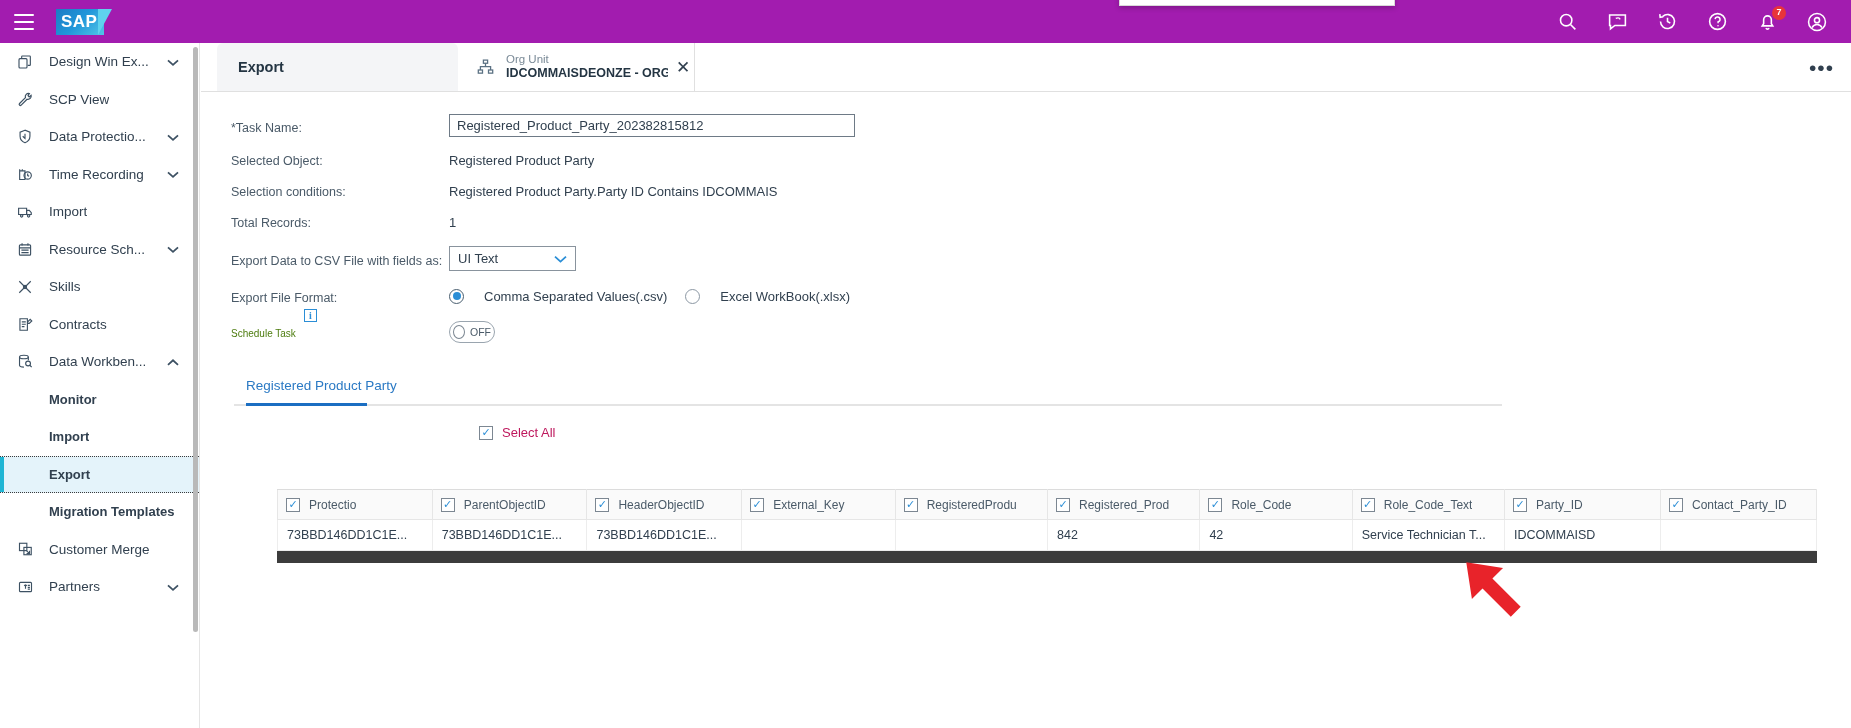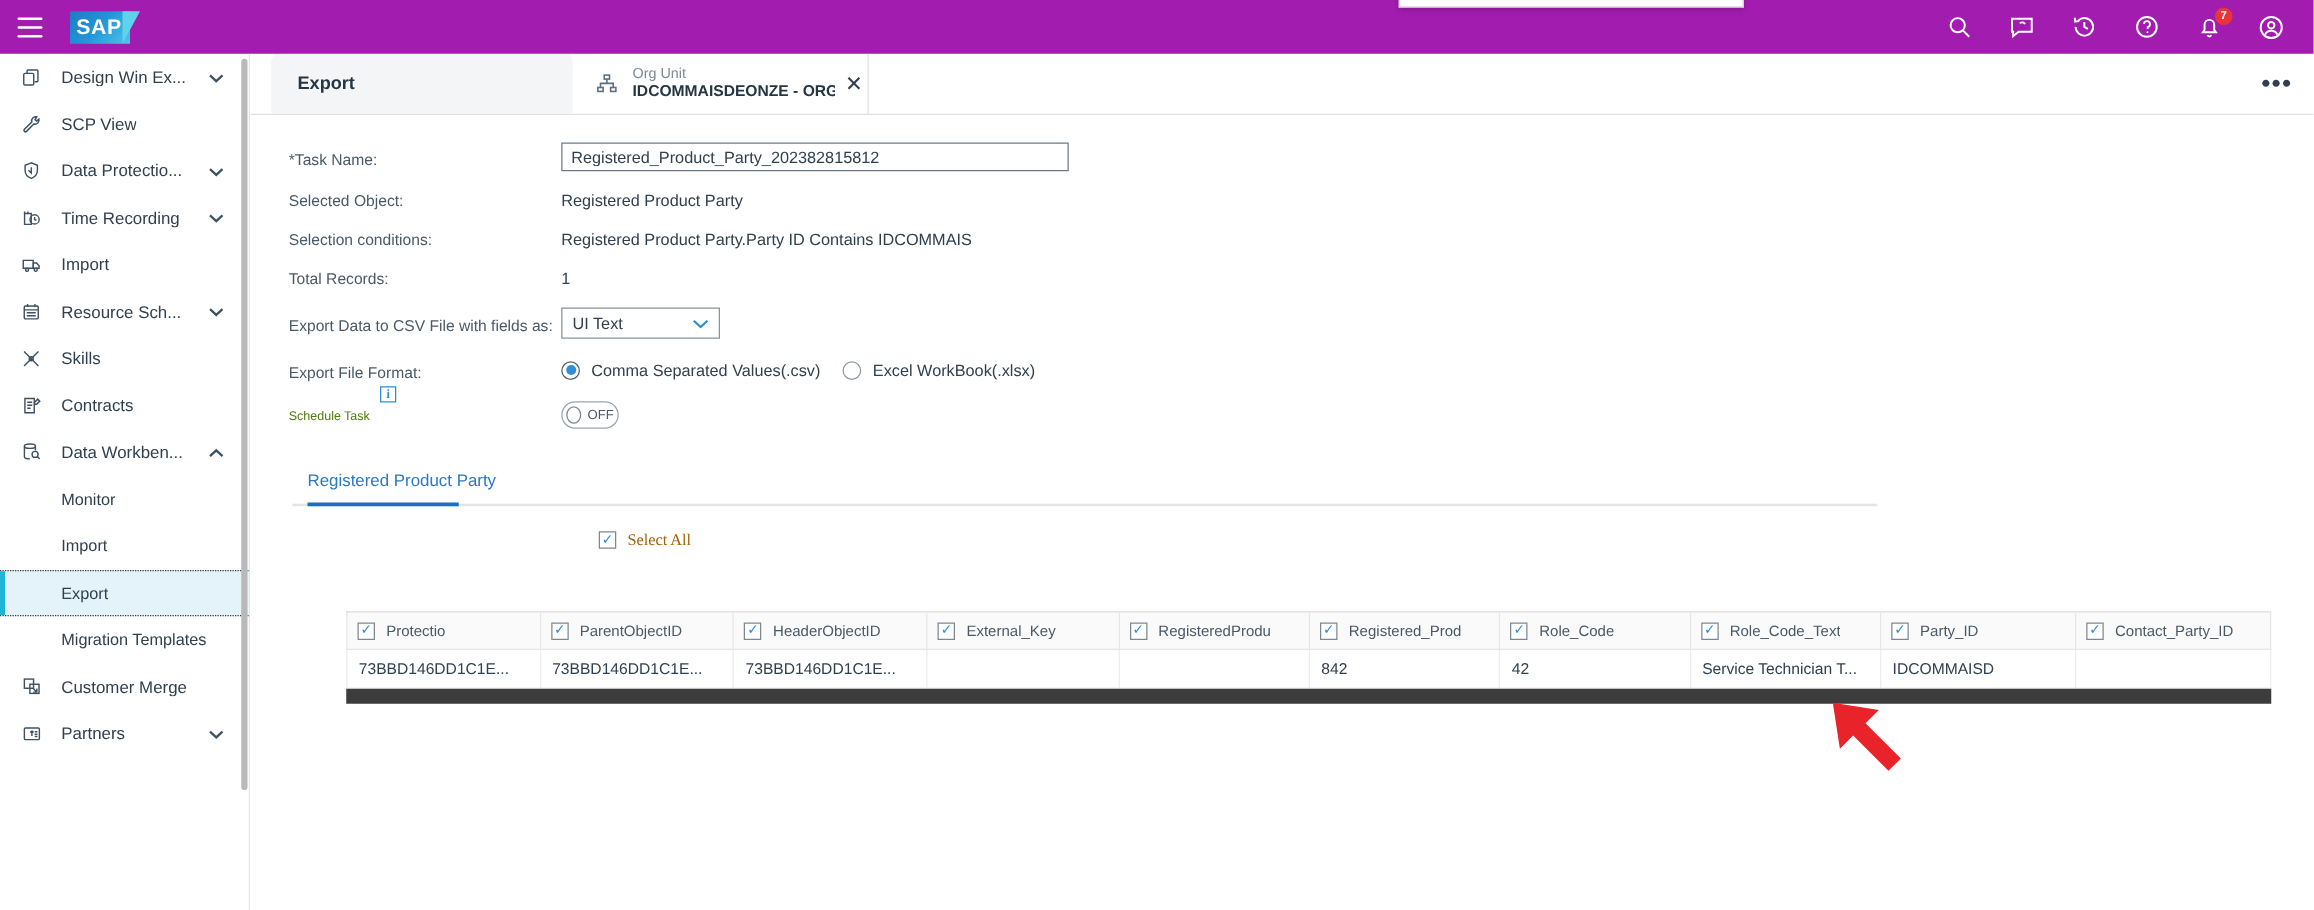--- a/index.html
+++ b/index.html
@@ -80,21 +80,21 @@
   .nav-item .nav-ico {
     width: 22px; min-width: 22px; height: 20px; margin-right: 13px;
     display: flex; align-items: center; justify-content: center;
     color: #3d5163;
   }
   .nav-item .nav-label { white-space: nowrap; overflow: hidden; }
   .nav-item .chev {
     position: absolute; right: 20px; top: 50%; transform: translateY(-50%);
     color: #3d5163;
   }
-  .nav-item.sub { padding-left: 49px; font-size: 13px; }
+  .nav-item.sub { padding-left: 49px; font-size: 13px; font-weight: bold; }
   .nav-item.selected {
     background: #e4f3fa;
     border-top: 1px dotted #3b3b3b;
     border-bottom: 1px dotted #3b3b3b;
   }
   .nav-item.selected::before {
     content: ""; position: absolute; left: 0; top: 0; width: 4px; height: 100%;
     background: #1fb5d4;
   }
   .sb-scroll {
@@ -156,21 +156,21 @@
     font-family: "Liberation Sans", sans-serif; background: #fff;
     outline: none;
   }
   .select-box {
     width: 127px; height: 25px; border: 1px solid #89939d; background: #fff;
     display: flex; align-items: center; padding: 0 8px;
     font-size: 13px; color: #31404f; position: relative; cursor: pointer;
   }
   .select-box .sel-chev { margin-left: auto; color: #2b8ed6; }
   .radio-wrap { display: flex; align-items: center; gap: 9px; }
-  .radio-wrap .rgroup { display: flex; align-items: center; gap: 9px; margin-right: 9px; cursor: pointer; }
+  .radio-wrap .rgroup { display: flex; align-items: center; gap: 20px; margin-right: 9px; cursor: pointer; }
   .radio {
     width: 15px; height: 15px; border-radius: 50%;
     border: 1.6px solid #8c98a4; background: #fff;
     display: flex; align-items: center; justify-content: center;
   }
   .radio.on { border-color: #4a5f70; }
   .radio.on::after {
     content: ""; width: 8px; height: 8px; border-radius: 50%; background: #2b8ed6;
   }
   .radio-lbl { font-size: 13px; color: #31404f; }
@@ -214,21 +214,21 @@
   
   .selectall {
     margin: 19px 0 0 278px; display: flex; align-items: center; gap: 9px;
     cursor: pointer;
   }
   .cbx {
     width: 14px; height: 14px; border: 1.4px solid #7c8792; background: #fff;
     display: flex; align-items: center; justify-content: center;
     color: #2b8ed6; font-size: 11px; line-height: 1;
   }
-  .selectall .sa-lbl { font-size: 13px; color: #a16207; font-family: Liberation Serif, serif; }
+  .selectall .sa-lbl { font-size: 13px; color: #be185d; }
 
   
   .tablewrap {
     position: absolute; left: 277px; top: 489px; width: 1540px;
   }
   table.dt { border-collapse: collapse; width: 100%; table-layout: fixed; }
   table.dt th {
     height: 30px; background: #fafafa; border: 1px solid #e6e6e6;
     border-top: 1px solid #dcdcdc;
     font-weight: normal; font-size: 12px; color: #4a5a68;

